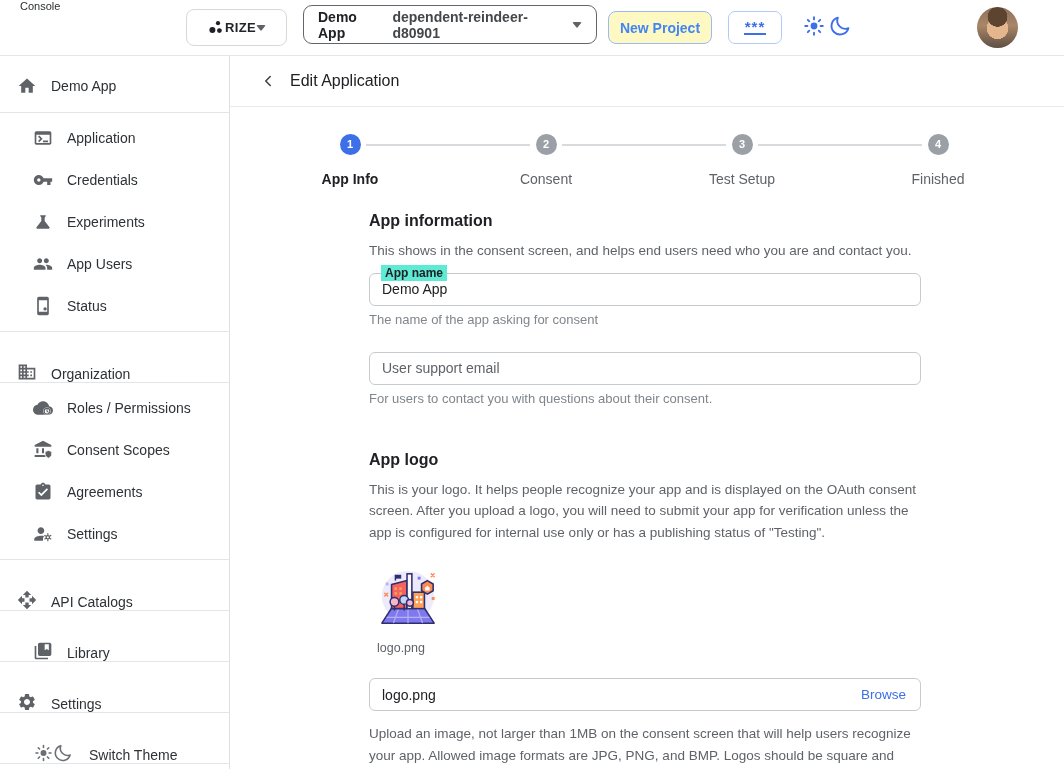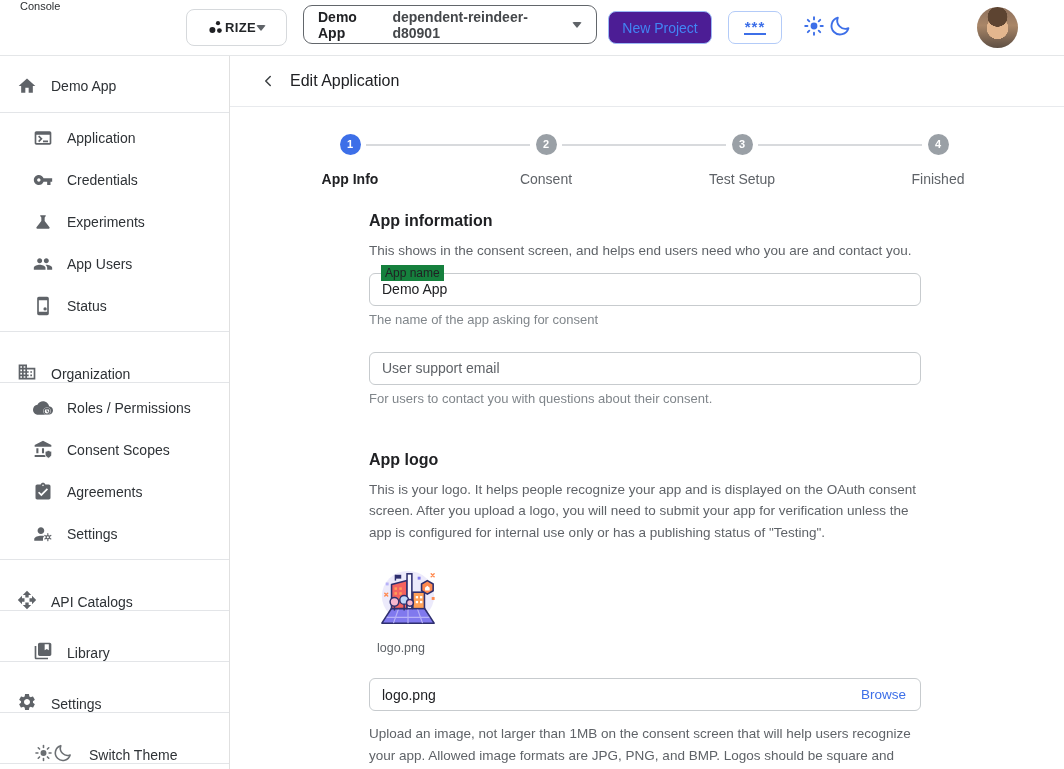--- a/index.html
+++ b/index.html
@@ -15,22 +15,22 @@
   .org-btn .org-name { font-size:13px; font-weight:700; color:#222528; letter-spacing:.3px; }
   .proj-btn { position:absolute; left:303px; top:5px; width:294px; height:39px;
     border:1px solid #62666b; border-radius:9px; background:#fff; display:flex;
     align-items:center; padding:0 14px; gap:10px; cursor:pointer; }
   .proj-name { font-size:14px; font-weight:700; color:#202124; }
   .proj-id { font-size:14px; color:#44474a;font-weight:bold; }
   .caret { width:0; height:0; border-left:5px solid transparent; border-right:5px solid transparent;
     border-top:6px solid #5f6368; border-radius:2px; }
   .proj-btn .caret { margin-left:auto; }
   .newproj-btn { position:absolute; left:608px; top:11px; width:104px; height:33px;
-    border:1px solid #9bb9f6; border-radius:8px; background:#4c1d95; color:#4285f4;
-    font-size:14px; font-weight:400; display:flex; align-items:center; justify-content:center; cursor:pointer; }
+    border:1px solid #9bb9f6; border-radius:8px; background:#fef9c3; color:#4285f4;
+    font-size:14px; font-weight:700; display:flex; align-items:center; justify-content:center; cursor:pointer; }
   .apps-btn { position:absolute; left:728px; top:11px; width:54px; height:33px;
     border:1px solid #b3cbf8; border-radius:7px; background:#fff; display:flex;
     align-items:center; justify-content:center; cursor:pointer; }
   .apps-glyph { color:#3d6fe8; font-size:15px; font-weight:700; letter-spacing:1px;
     border-bottom:2px solid #3d6fe8; line-height:13px; padding:0 1px; }
   .theme-icons { position:absolute; left:802px; top:14px; display:flex; align-items:center; gap:2px; }
   .avatar { position:absolute; left:977px; top:7px; width:41px; height:41px; border-radius:50%;
     background:
       radial-gradient(circle at 50% 24%, #5d4431 0 26%, rgba(0,0,0,0) 27%),
       radial-gradient(circle at 50% 52%, #e3b68e 0 36%, rgba(0,0,0,0) 37%),
@@ -70,22 +70,22 @@
   .step-label.active { color:#202124; font-weight:700; }
 
   
   .form-col { margin:25px 0 0 139px; width:552px; }
   .section-heading { font-size:16px; font-weight:700; color:#202124; }
   .section-desc { font-size:13.5px; color:#5f6368; margin-top:10px; line-height:1.6; }
   .field { position:relative; margin-top:11px; height:33px; border:1px solid #c7cbce; border-radius:6px; background:#fff; }
   .field input { width:100%; height:100%; border:none; outline:none; background:transparent;
     padding:0 12px; font-size:14px; color:#202124; font-family:inherit; }
   .field input::placeholder { color:#5f6368; opacity:1; }
-  .float-label { position:absolute; top:-9px; left:11px; background:#15803d; padding:0 4px;
-    font-size:12px; font-weight:400; color:#202124; line-height:16px; }
+  .float-label { position:absolute; top:-9px; left:11px; background:#5eead4; padding:0 4px;
+    font-size:12px; font-weight:700; color:#202124; line-height:16px; }
   .helper { font-size:13px; color:#80868b; margin-top:6px; }
   .gap-lg { margin-top:25px; }
   .heading-gap { margin-top:45px; }
   .logo-preview { margin:25px 0 0 8px; width:62px; height:60px; }
   .logo-caption { margin:13px 0 0 8px; font-size:12.5px; color:#5f6368; }
   .file-field { position:relative; margin-top:23px; height:33px; border:1px solid #c7cbce;
     border-radius:6px; display:flex; align-items:center; padding:0 14px 0 12px; cursor:pointer; }
   .file-name { font-size:14px; color:#202124; }
   .browse-link { margin-left:auto; font-size:13.5px; color:#3d6fe8; cursor:pointer; }
   .upload-note { font-size:13.5px; color:#5f6368; margin-top:12px; line-height:1.6; }

